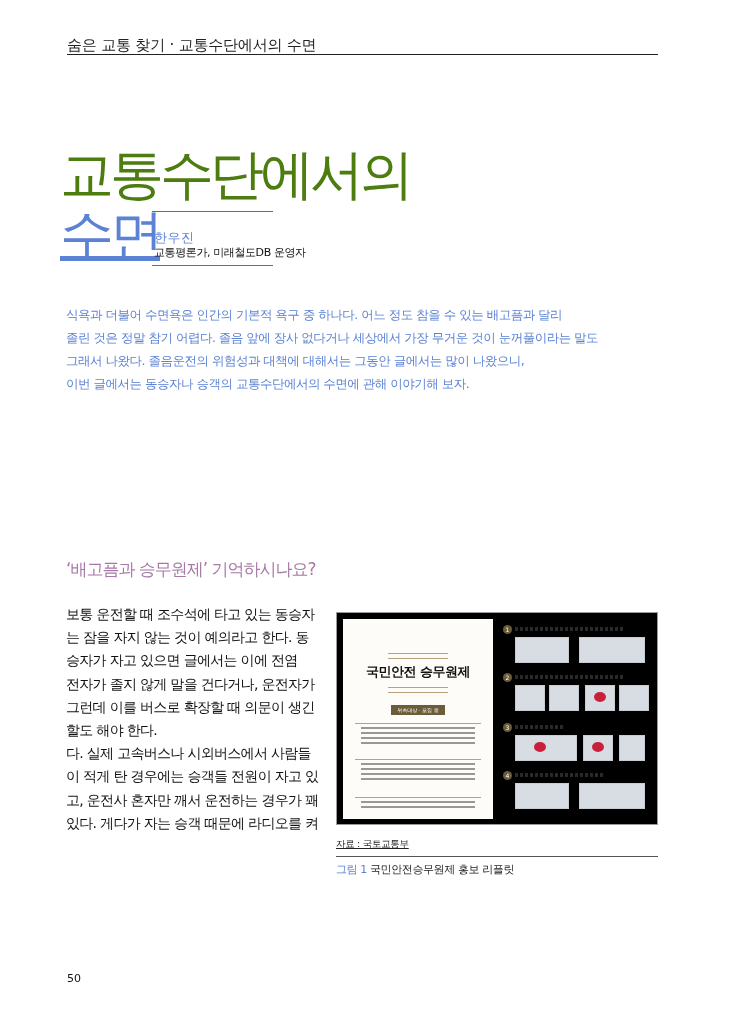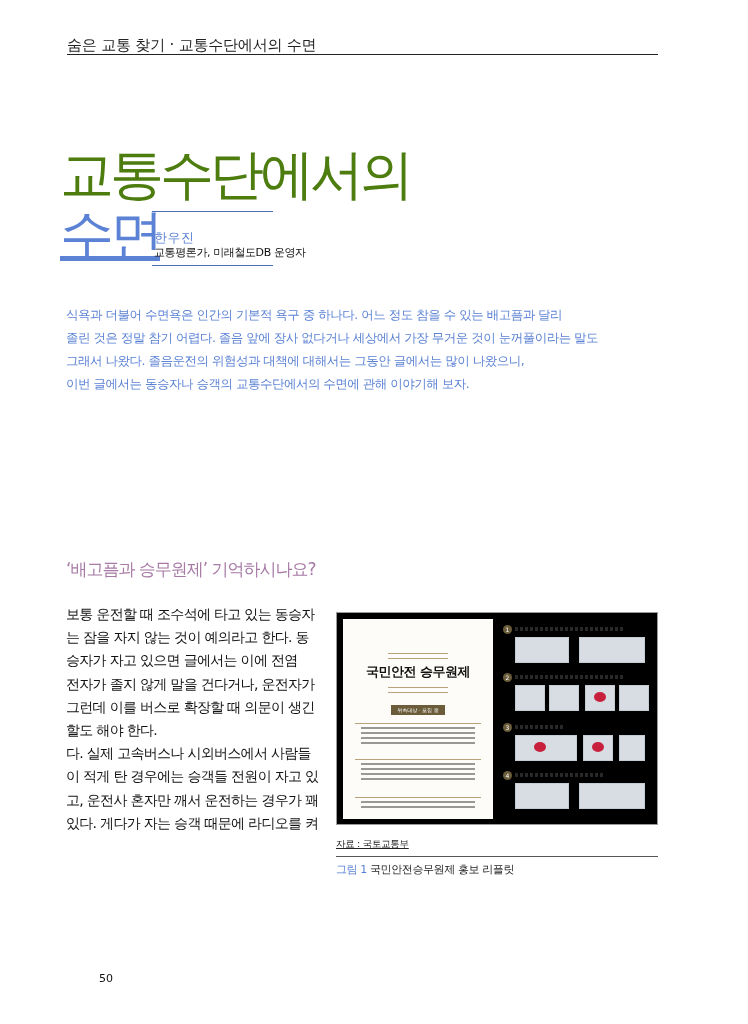--- a/index.html
+++ b/index.html
@@ -103,21 +103,21 @@
   .figure-rule {
     position: absolute; left: 336px; top: 856px; width: 322px; height: 1px; background: #555;
   }
   .figure-caption {
     position: absolute; left: 336px; top: 862px; font-size: 11px; color: #222; letter-spacing: -0.4px;
     white-space: nowrap;
   }
   .figure-caption .fig-num { color: #5b82d4; }
 
   .page-number {
-    position: absolute; left: 67px; top: 972px; font-size: 11px; color: #111; margin-left: 32px;
+    position: absolute; left: 67px; top: 972px; font-size: 11px; color: #111;
   }
 </style>
 </head>
 <body>
 
 <div class="running-head">숨은 교통 찾기 · 교통수단에서의 수면</div>
 <div class="running-rule"></div>
 
 <div class="title-block">
   <div class="title-line1">교통수단에서의</div>

